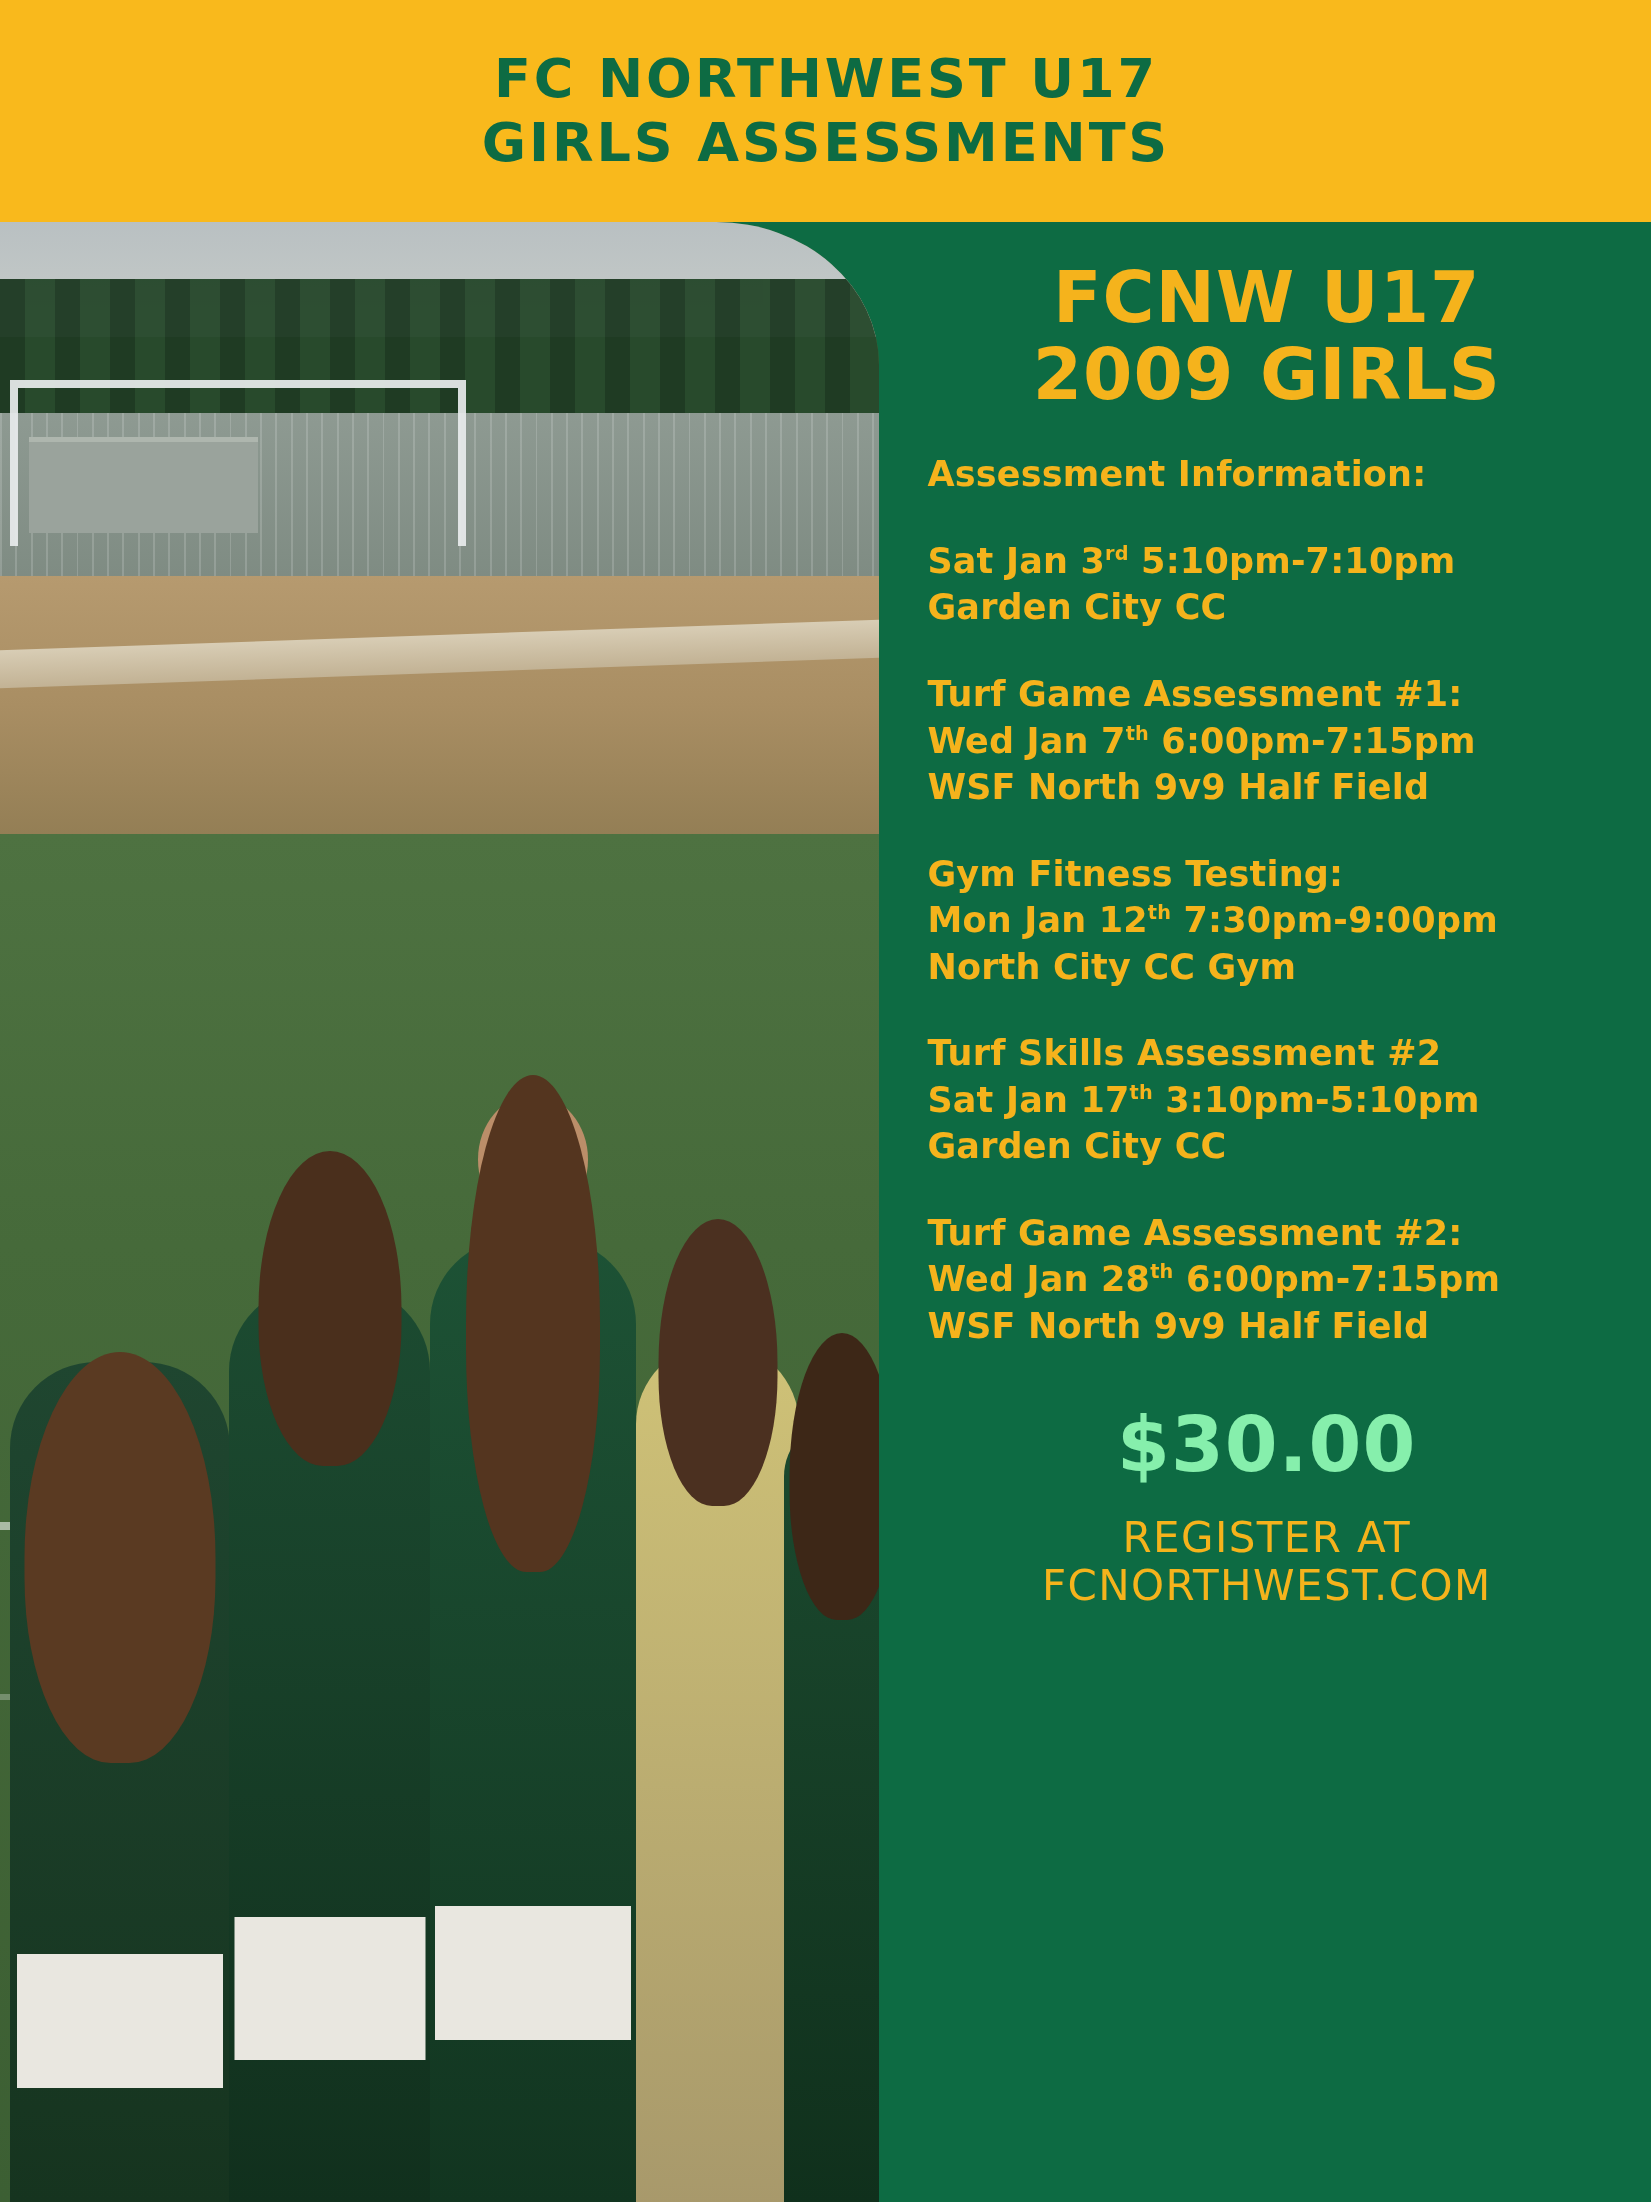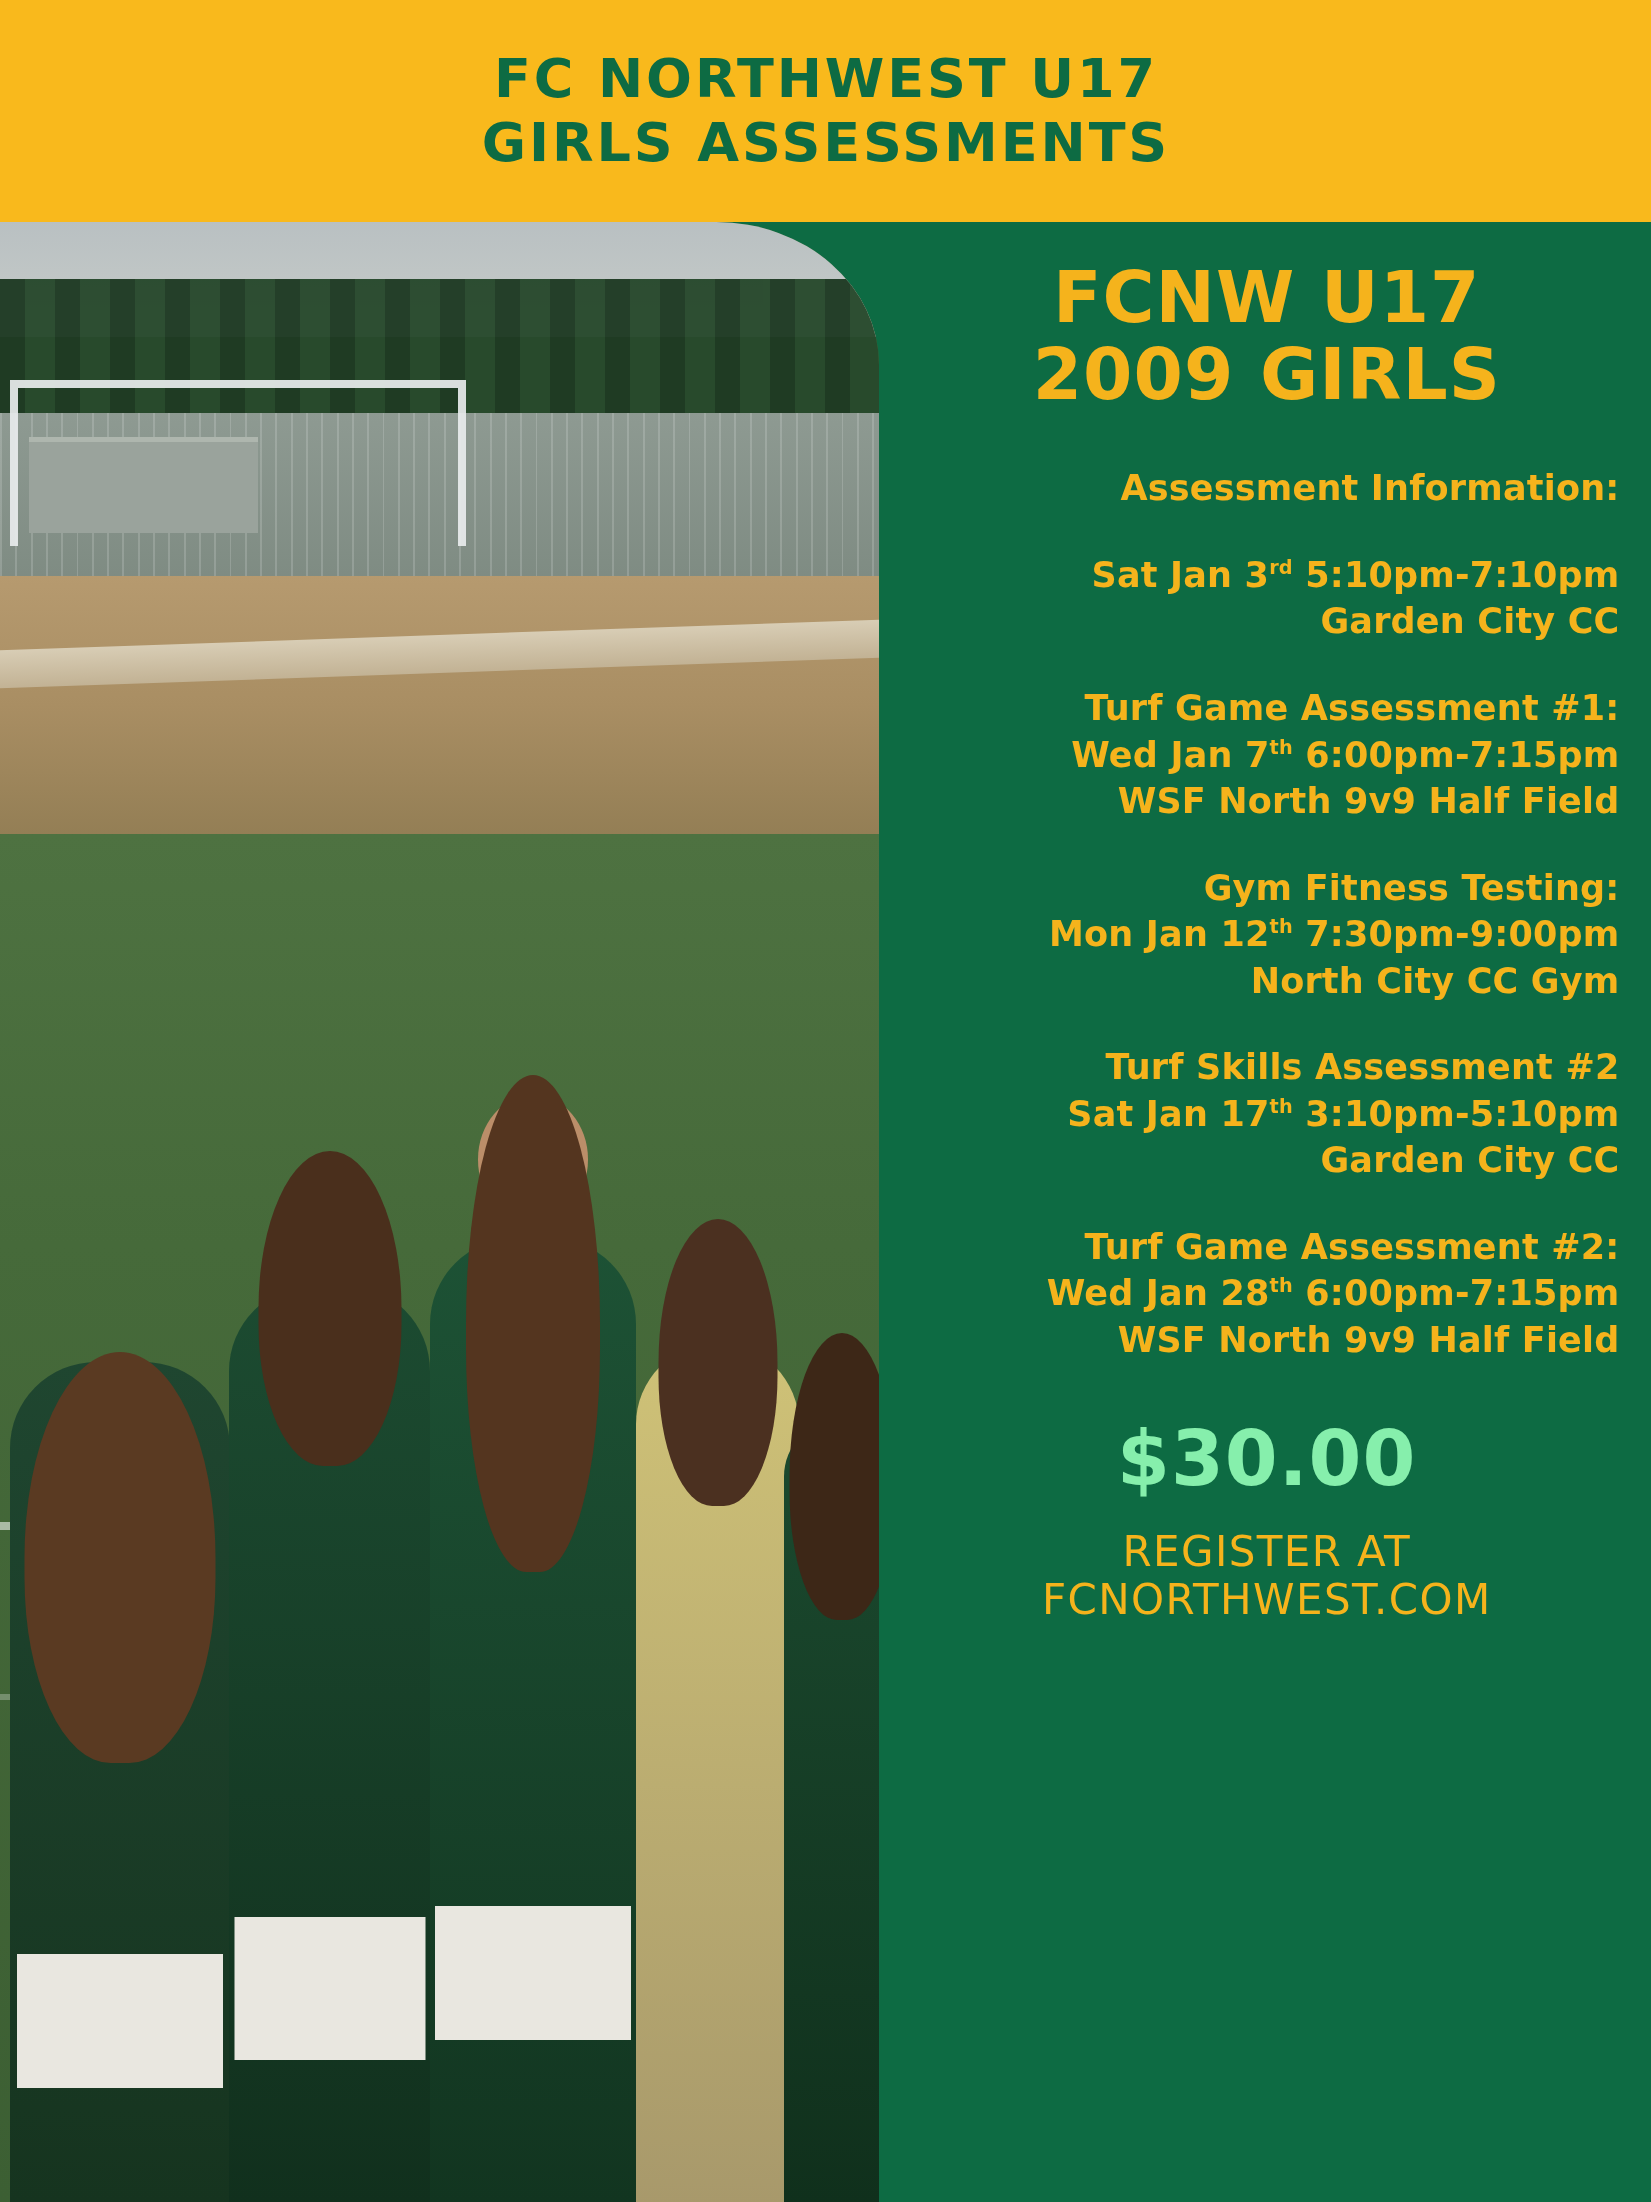--- a/index.html
+++ b/index.html
@@ -161,22 +161,22 @@
   }
   .title-big {
     font-family: "DejaVu Sans", sans-serif;
     font-weight: 700;
     color: #f5b31c;
     font-size: 71px;
     line-height: 1.08;
     letter-spacing: 1px;
   }
   .info-body {
-    margin-top: 52px;
-    text-align: right;
+    margin-top: 38px;
+    text-align: left;
     padding-left: 13.4px;
   }
   .line {
     font-family: "DejaVu Sans", sans-serif;
     font-weight: 700;
     color: #f5b31c;
     font-size: 35px;
     line-height: 1.33;
     letter-spacing: 0.2px;
     white-space: nowrap;

